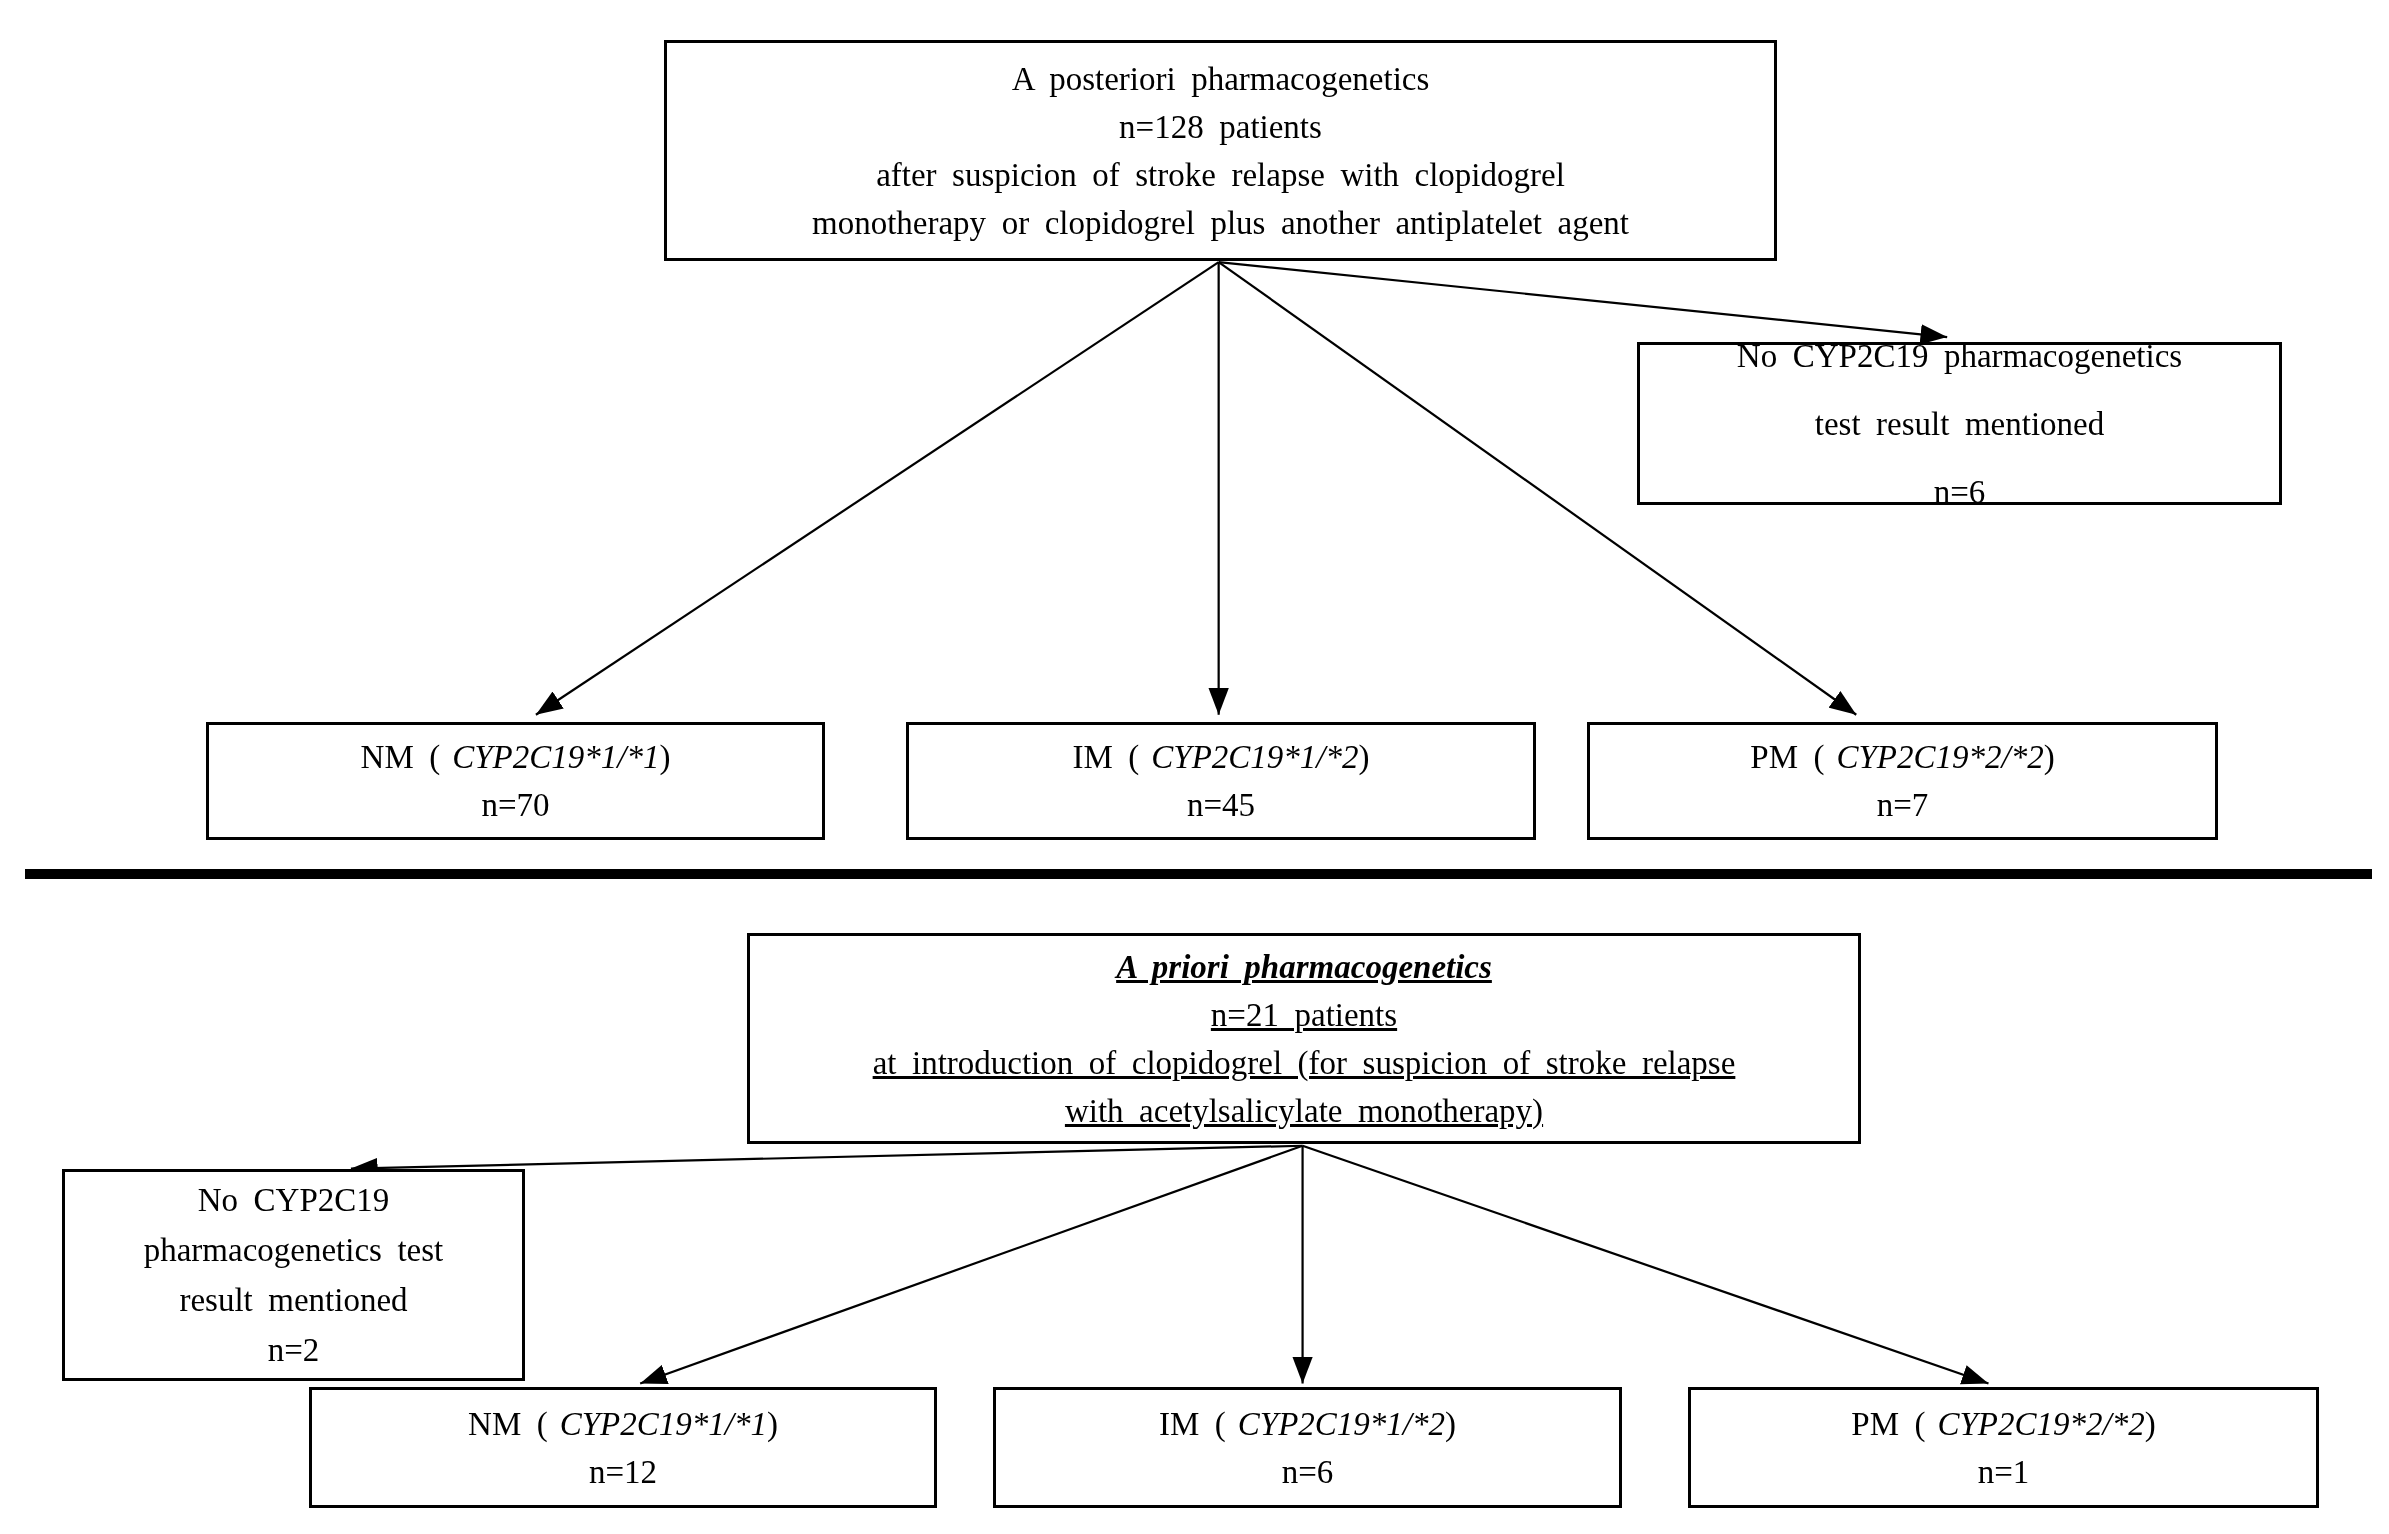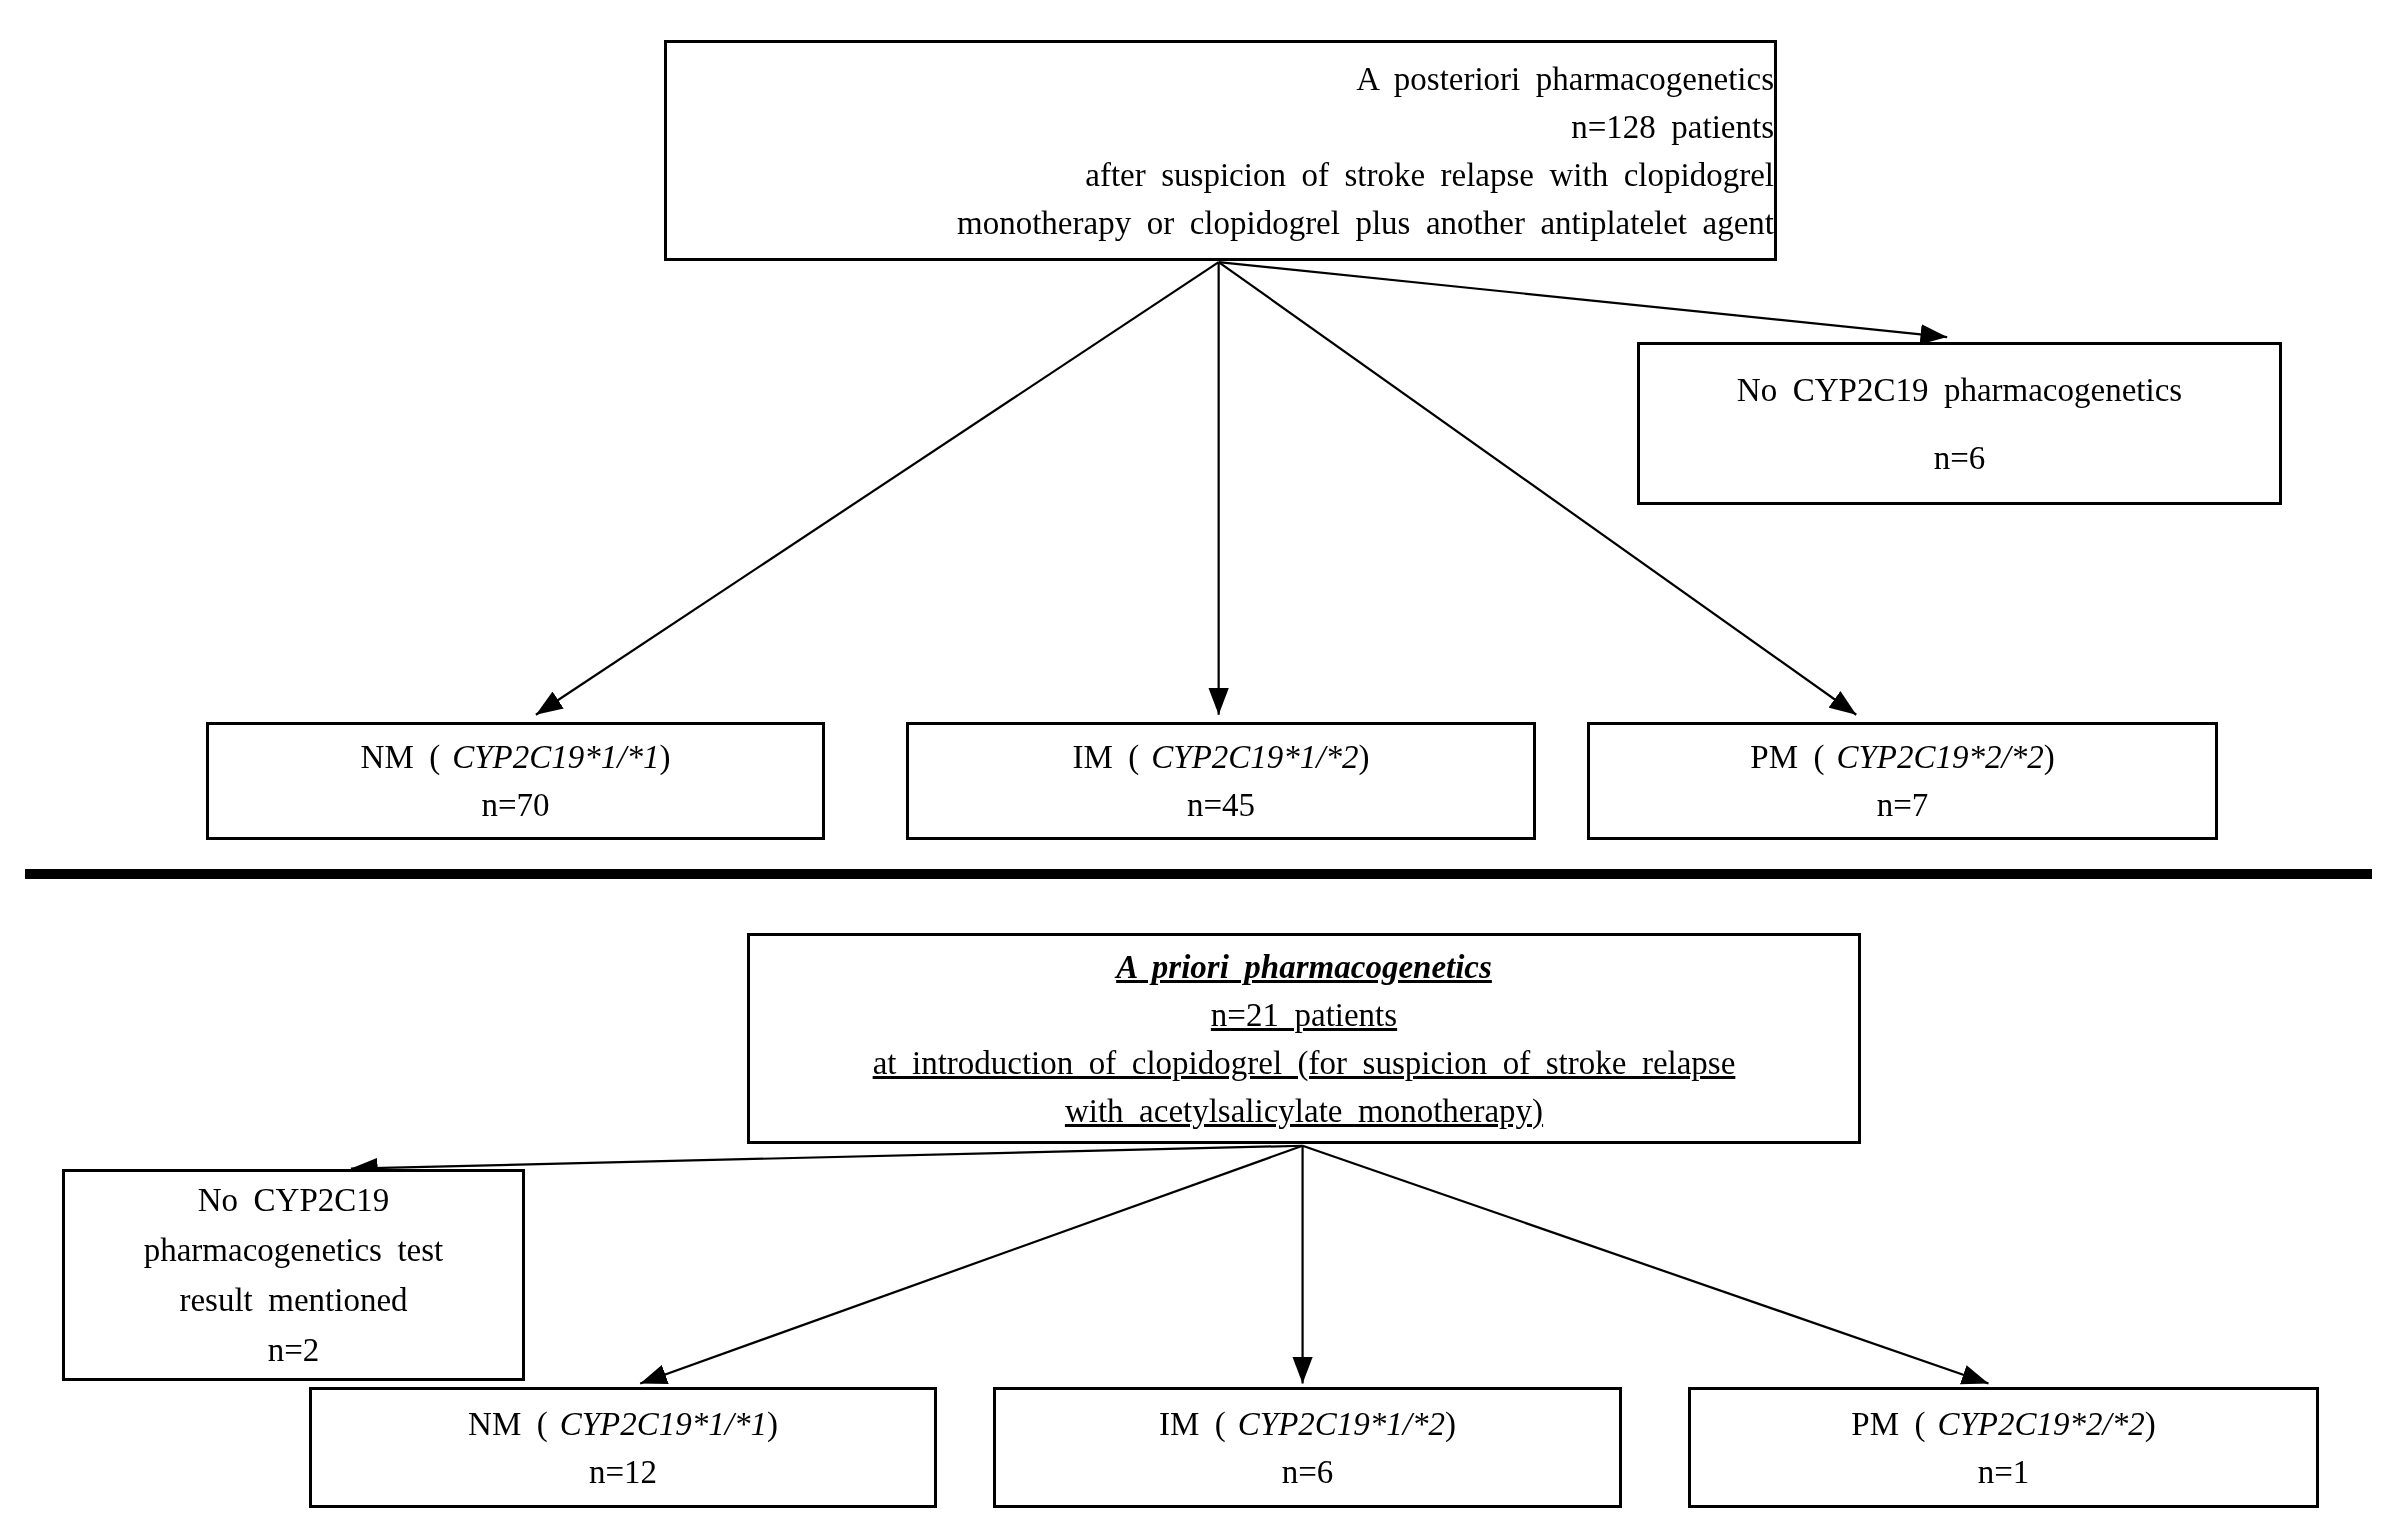--- a/index.html
+++ b/index.html
@@ -58,29 +58,30 @@
     <line x1="1917" y1="412" x2="1917" y2="1124" stroke="#000000" stroke-width="3.5" marker-end="url(#ah)"></line>
     <line x1="1917" y1="412" x2="2920" y2="1124" stroke="#000000" stroke-width="3.5" marker-end="url(#ah)"></line>
     <line x1="1917" y1="412" x2="3063" y2="530" stroke="#000000" stroke-width="3.5" marker-end="url(#ah)"></line>
 
     <line x1="2049" y1="1802" x2="552" y2="1838" stroke="#000000" stroke-width="3.5" marker-end="url(#ah)"></line>
     <line x1="2049" y1="1802" x2="1007" y2="2176" stroke="#000000" stroke-width="3.5" marker-end="url(#ah)"></line>
     <line x1="2049" y1="1802" x2="2049" y2="2176" stroke="#000000" stroke-width="3.5" marker-end="url(#ah)"></line>
     <line x1="2049" y1="1802" x2="3128" y2="2176" stroke="#000000" stroke-width="3.5" marker-end="url(#ah)"></line>
   </svg>
 
-  <div class="box heavy" style="left:664px; top:40px; width:1113px; height:221px;text-align:right;">
+  <div class="box heavy" style="left:664px; top:40px; width:1113px; height:221px;">
     <div class="ln">A posteriori pharmacogenetics</div>
     <div class="ln">n=128 patients</div>
     <div class="ln">after suspicion of stroke relapse with clopidogrel</div>
     <div class="ln">monotherapy or clopidogrel plus another antiplatelet agent</div>
   </div>
 
   <div class="box" style="left:1637px; top:342px; width:645px; height:163px;gap:20px;">
     <div class="ln">No CYP2C19 pharmacogenetics</div>
+    <div class="ln">test result mentioned</div>
     <div class="ln">n=6</div>
   </div>
 
   <div class="box" style="left:206px; top:722px; width:619px; height:118px;">
     <div class="ln">
       <span>NM (</span><span class="it">CYP2C19*1/*1</span><span>)</span>
     </div>
     <div class="ln">n=70</div>
   </div>
 

